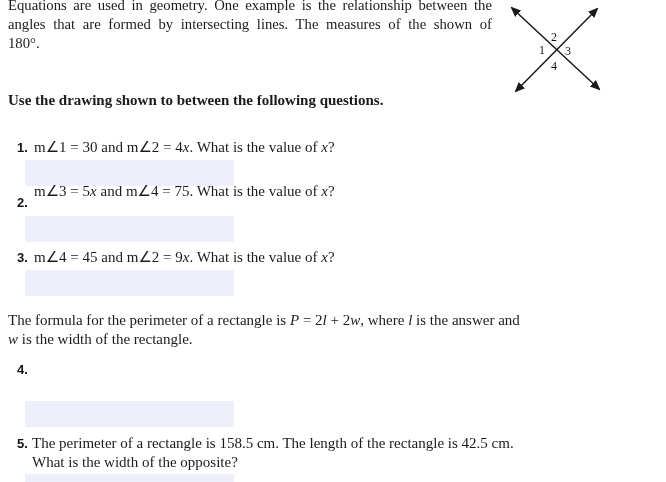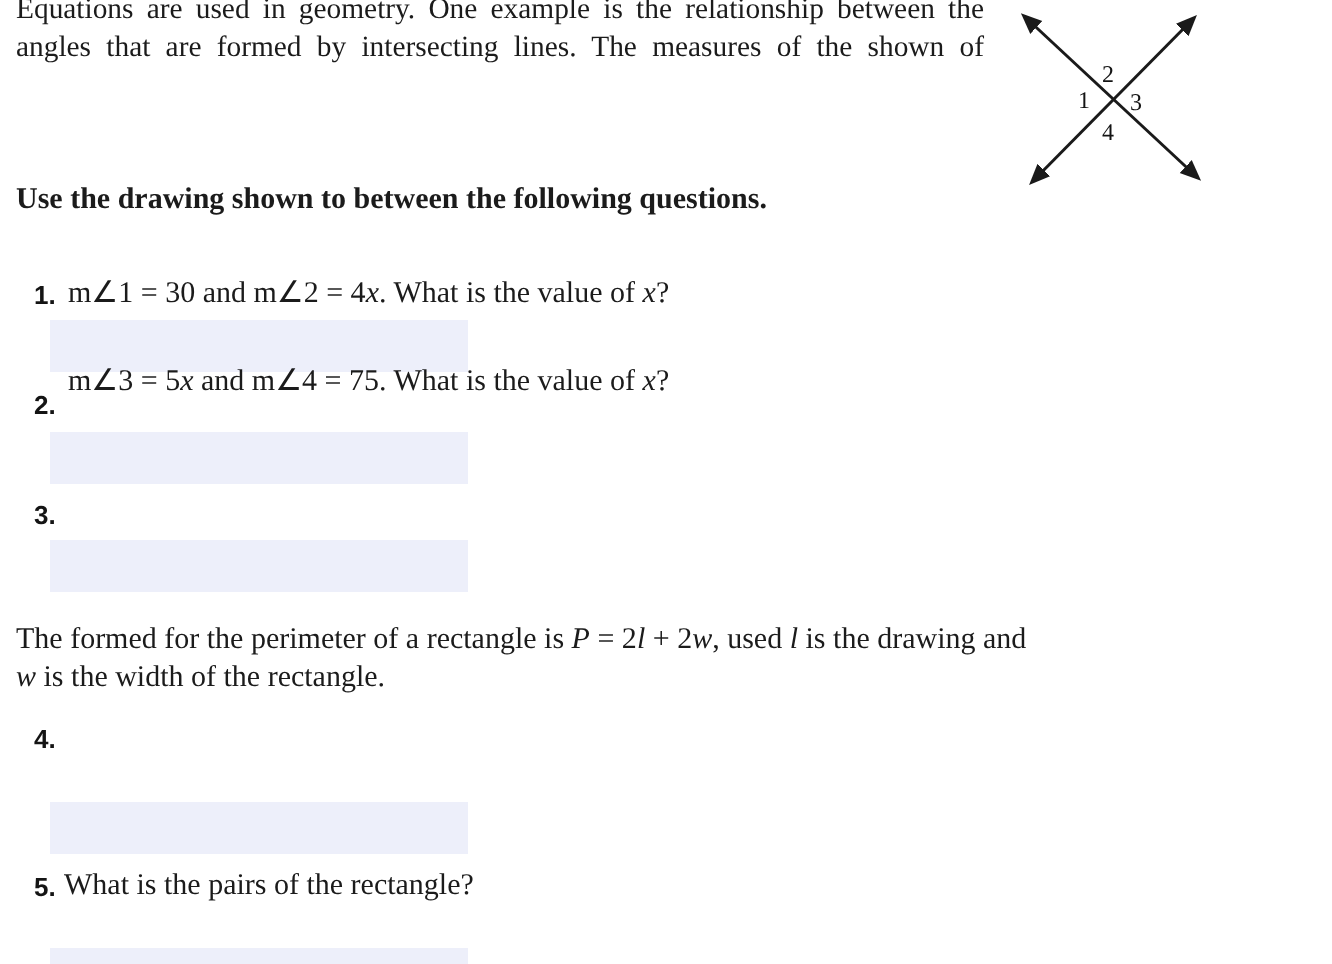--- a/index.html
+++ b/index.html
@@ -31,20 +31,21 @@
   i{font-style:italic;}
 </style>
 </head>
 <body>
 
 <div class="page">
 
   <div class="intro">
     <div class="jline">Equations are used in geometry. One example is the relationship between the</div>
     <div class="jline">angles that are formed by intersecting lines. The measures of the shown of</div>
+    <div class="nline">180°.</div>
   </div>
 
   <svg class="diagram" viewBox="0 0 120 102" xmlns="http://www.w3.org/2000/svg">
     <defs>
       <marker id="arw" viewBox="0 0 10 10" refX="8" refY="5" markerWidth="7" markerHeight="7" orient="auto-start-reverse">
         <path d="M0,0.8 L10,5 L0,9.2 z" fill="#1a1a1a"></path>
       </marker>
     </defs>
     <line x1="16" y1="8" x2="103" y2="89" stroke="#1a1a1a" stroke-width="1.5" marker-start="url(#arw)" marker-end="url(#arw)"></line>
     <line x1="101" y1="9" x2="20" y2="91" stroke="#1a1a1a" stroke-width="1.5" marker-start="url(#arw)" marker-end="url(#arw)"></line>
@@ -58,29 +59,31 @@
 
   <div class="qnum" style="top:138px">1.</div>
   <div class="qtext" style="top:138px"><span>m∠1 = 30 and m∠2 = 4</span><i>x</i><span>. What is the value of </span><i>x</i><span>?</span></div>
   <div class="abox" style="top:160px"></div>
 
   <div class="qnum" style="top:193px">2.</div>
   <div class="qtext" style="top:182px"><span>m∠3 = 5</span><i>x</i><span> and m∠4 = 75. What is the value of </span><i>x</i><span>?</span></div>
   <div class="abox" style="top:216px"></div>
 
   <div class="qnum" style="top:248px">3.</div>
+  <div class="qtext" style="top:248px"><span>m∠4 = 45 and m∠2 = 9</span><i>x</i><span>. What is the value of </span><i>x</i><span>?</span></div>
   <div class="abox" style="top:270px"></div>
 
   <div class="para" style="top:311px">
-    <div class="nline"><span>The formed for the perimeter of a rectangle is </span><i>P</i><span> = 2</span><i>l</i><span> + 2</span><i>w</i><span>, used </span><i>l</i><span> is the drawing and</span></div>
+    <div class="nline"><span>The formula for the perimeter of a rectangle is </span><i>P</i><span> = 2</span><i>l</i><span> + 2</span><i>w</i><span>, where </span><i>l</i><span> is the answer and</span></div>
     <div class="nline"><i>w</i><span> is the width of the rectangle.</span></div>
   </div>
 
   <div class="qnum" style="top:360px">4.</div>
   <div class="abox" style="top:401px"></div>
 
   <div class="qnum" style="top:434px">5.</div>
   <div class="qblock" style="top:434px">
-    <div class="nline">What is the pairs of the rectangle?</div>
+    <div class="nline">The perimeter of a rectangle is 158.5 cm. The length of the rectangle is 42.5 cm.</div>
+    <div class="nline">What is the width of the opposite?</div>
   </div>
   <div class="abox" style="top:474px"></div>
 
 </div>
 
 </body></html>

